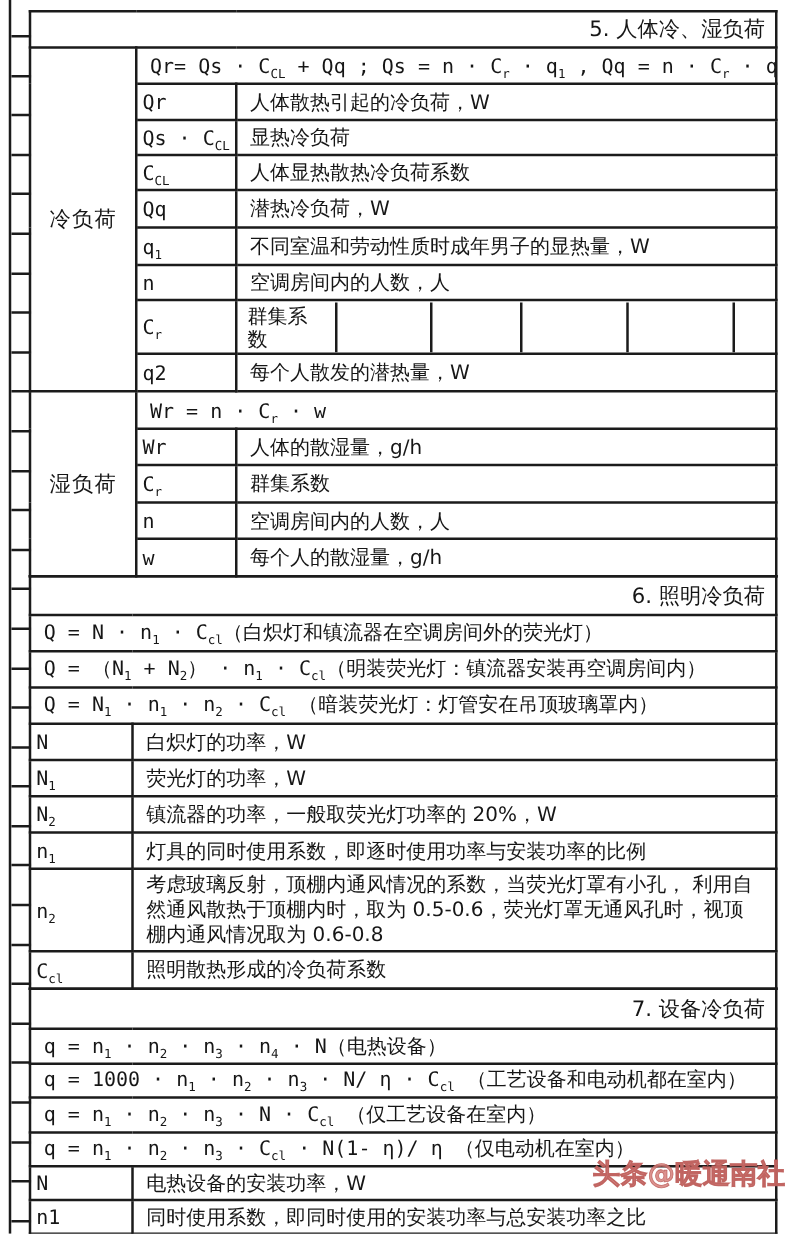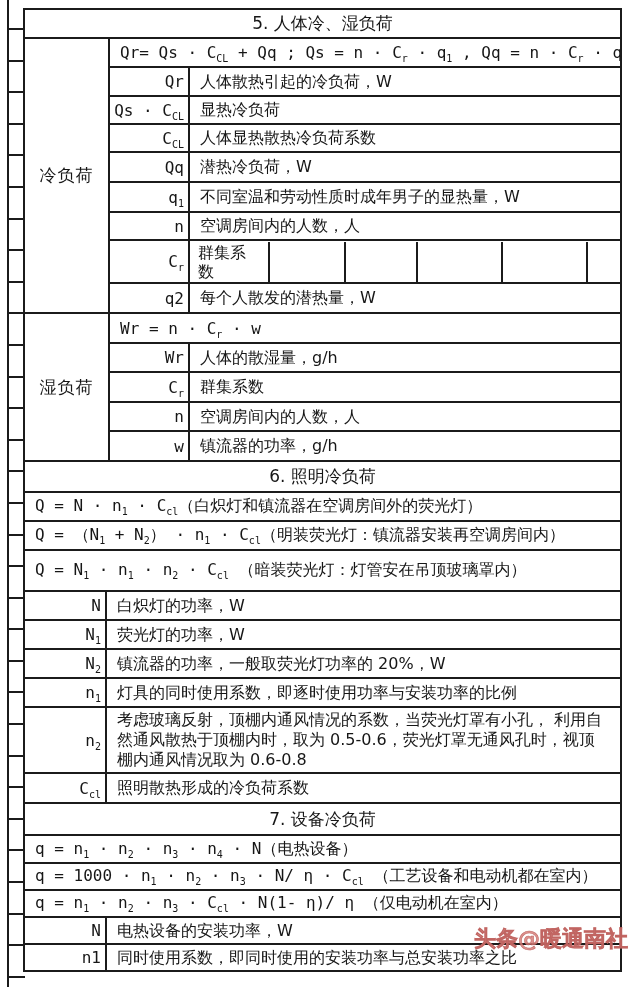--- a/index.html
+++ b/index.html
@@ -13,28 +13,28 @@
     border-left:2px solid #1b1b1b;overflow:hidden;
   }
   .strip-cell{border-bottom:2px solid #1b1b1b;}
   
   .tbl-wrap{position:absolute;left:23px;top:8px;width:599px;}
   table.tbl{border-collapse:collapse;table-layout:fixed;width:599px;}
   table.tbl td{
     border:2px solid #1b1b1b;vertical-align:middle;
     padding:1px 4px;overflow:hidden;
   }
-  .title-cell{font-size:17px;padding:2px 8px !important;text-align:center;}
+  .title-cell{font-size:17px;padding:2px 8px !important;text-align:right;}
   .formula-cell{
     font-family:"DejaVu Sans Mono","DejaVu Sans",monospace;
     font-size:16px;padding:2px 10px !important;text-align:left;white-space:nowrap;
   }
   .symbol-cell{
     font-family:"DejaVu Sans Mono","DejaVu Sans",monospace;
-    font-size:16px;text-align:right;
+    font-size:16px;text-align:left;
   }
   .label-cell{font-size:17px;text-align:center;letter-spacing:1px;}
   .desc-cell{font-size:16px;text-align:left;padding:2px 10px !important;line-height:20px;}
   sub{font-size:10px;line-height:0;}
   
   .split-cell{padding:0 !important;}
   .split{display:flex;align-items:stretch;min-height:39px;}
   .split > div{border-right:2px solid #1b1b1b;}
   .split > div:last-child{border-right:none;flex:1;}
   .split-text{width:62px;padding:1px 8px;font-size:16px;line-height:19px;
@@ -156,41 +156,41 @@
     <tr style="height:30px">
       <td class="symbol-cell">C<sub>r</sub></td>
       <td class="desc-cell">群集系数</td>
     </tr>
     <tr style="height:29px">
       <td class="symbol-cell">n</td>
       <td class="desc-cell">空调房间内的人数，人</td>
     </tr>
     <tr style="height:30px">
       <td class="symbol-cell">w</td>
-      <td class="desc-cell">镇流器的功率，g/h</td>
+      <td class="desc-cell">每个人的散湿量，g/h</td>
     </tr>
   </tbody>
     </table>
 
   <table class="tbl" style="margin-top:-2px;padding-left:23px;">
     <colgroup>
         <col style="width:82px">
         <col>
       </colgroup>
     <tbody>
         <tr style="height:31px">
       <td colspan="2" class="title-cell">6. 照明冷负荷</td>
     </tr>
     <tr style="height:29px">
       <td colspan="2" class="formula-cell">Q = N · n<sub>1</sub> · C<sub>cl</sub>（白炽灯和镇流器在空调房间外的荧光灯）</td>
     </tr>
     <tr style="height:29px">
       <td colspan="2" class="formula-cell">Q =  （N<sub>1</sub> + N<sub>2</sub>） · n<sub>1</sub> · C<sub>cl</sub>（明装荧光灯：镇流器安装再空调房间内）</td>
     </tr>
-    <tr style="height:41px">
+    <tr style="height:29px">
       <td colspan="2" class="formula-cell">Q = N<sub>1</sub> · n<sub>1</sub> · n<sub>2</sub> · C<sub>cl</sub> （暗装荧光灯：灯管安在吊顶玻璃罩内）</td>
     </tr>
     <tr style="height:29px">
       <td class="symbol-cell">N</td>
       <td class="desc-cell">白炽灯的功率，W</td>
     </tr>
     <tr style="height:29px">
       <td class="symbol-cell">N<sub>1</sub></td>
       <td class="desc-cell">荧光灯的功率，W</td>
     </tr>
@@ -221,20 +221,23 @@
     <tbody>
         <tr style="height:32px">
       <td colspan="2" class="title-cell">7. 设备冷负荷</td>
     </tr>
     <tr style="height:28px">
       <td colspan="2" class="formula-cell">q = n<sub>1</sub> · n<sub>2</sub> · n<sub>3</sub> · n<sub>4</sub> · N（电热设备）</td>
     </tr>
     <tr style="height:16px">
       <td colspan="2" class="formula-cell">q = 1000 · n<sub>1</sub> · n<sub>2</sub> · n<sub>3</sub> · N/ η · C<sub>cl</sub> （工艺设备和电动机都在室内）</td>
     </tr>
+    <tr style="height:28px">
+      <td colspan="2" class="formula-cell">q = n<sub>1</sub> · n<sub>2</sub> · n<sub>3</sub> · N · C<sub>cl</sub> （仅工艺设备在室内）</td>
+    </tr>
     <tr style="height:17px">
       <td colspan="2" class="formula-cell">q = n<sub>1</sub> · n<sub>2</sub> · n<sub>3</sub> · C<sub>cl</sub> · N(1- η)/ η （仅电动机在室内）</td>
     </tr>
     <tr style="height:27px">
       <td class="symbol-cell">N</td>
       <td class="desc-cell">电热设备的安装功率，W</td>
     </tr>
     <tr style="height:27px">
       <td class="symbol-cell">n1</td>
       <td class="desc-cell">同时使用系数，即同时使用的安装功率与总安装功率之比</td>

